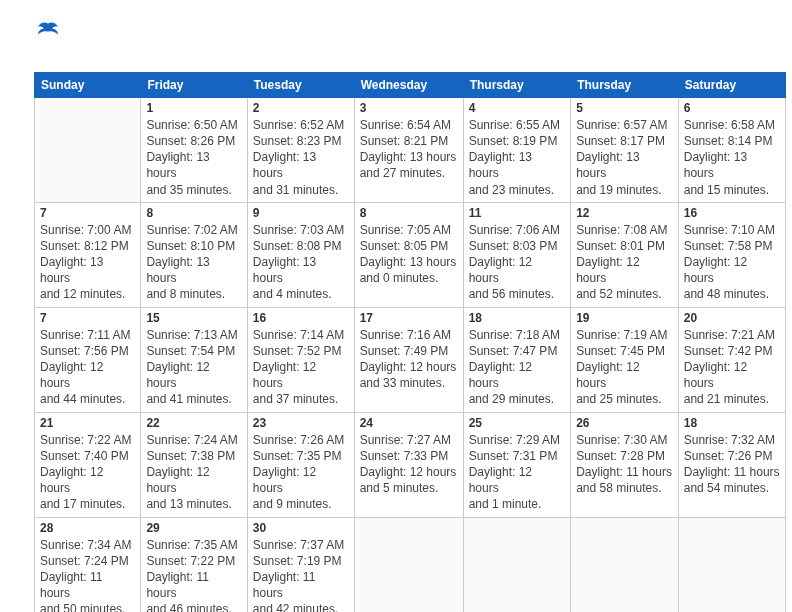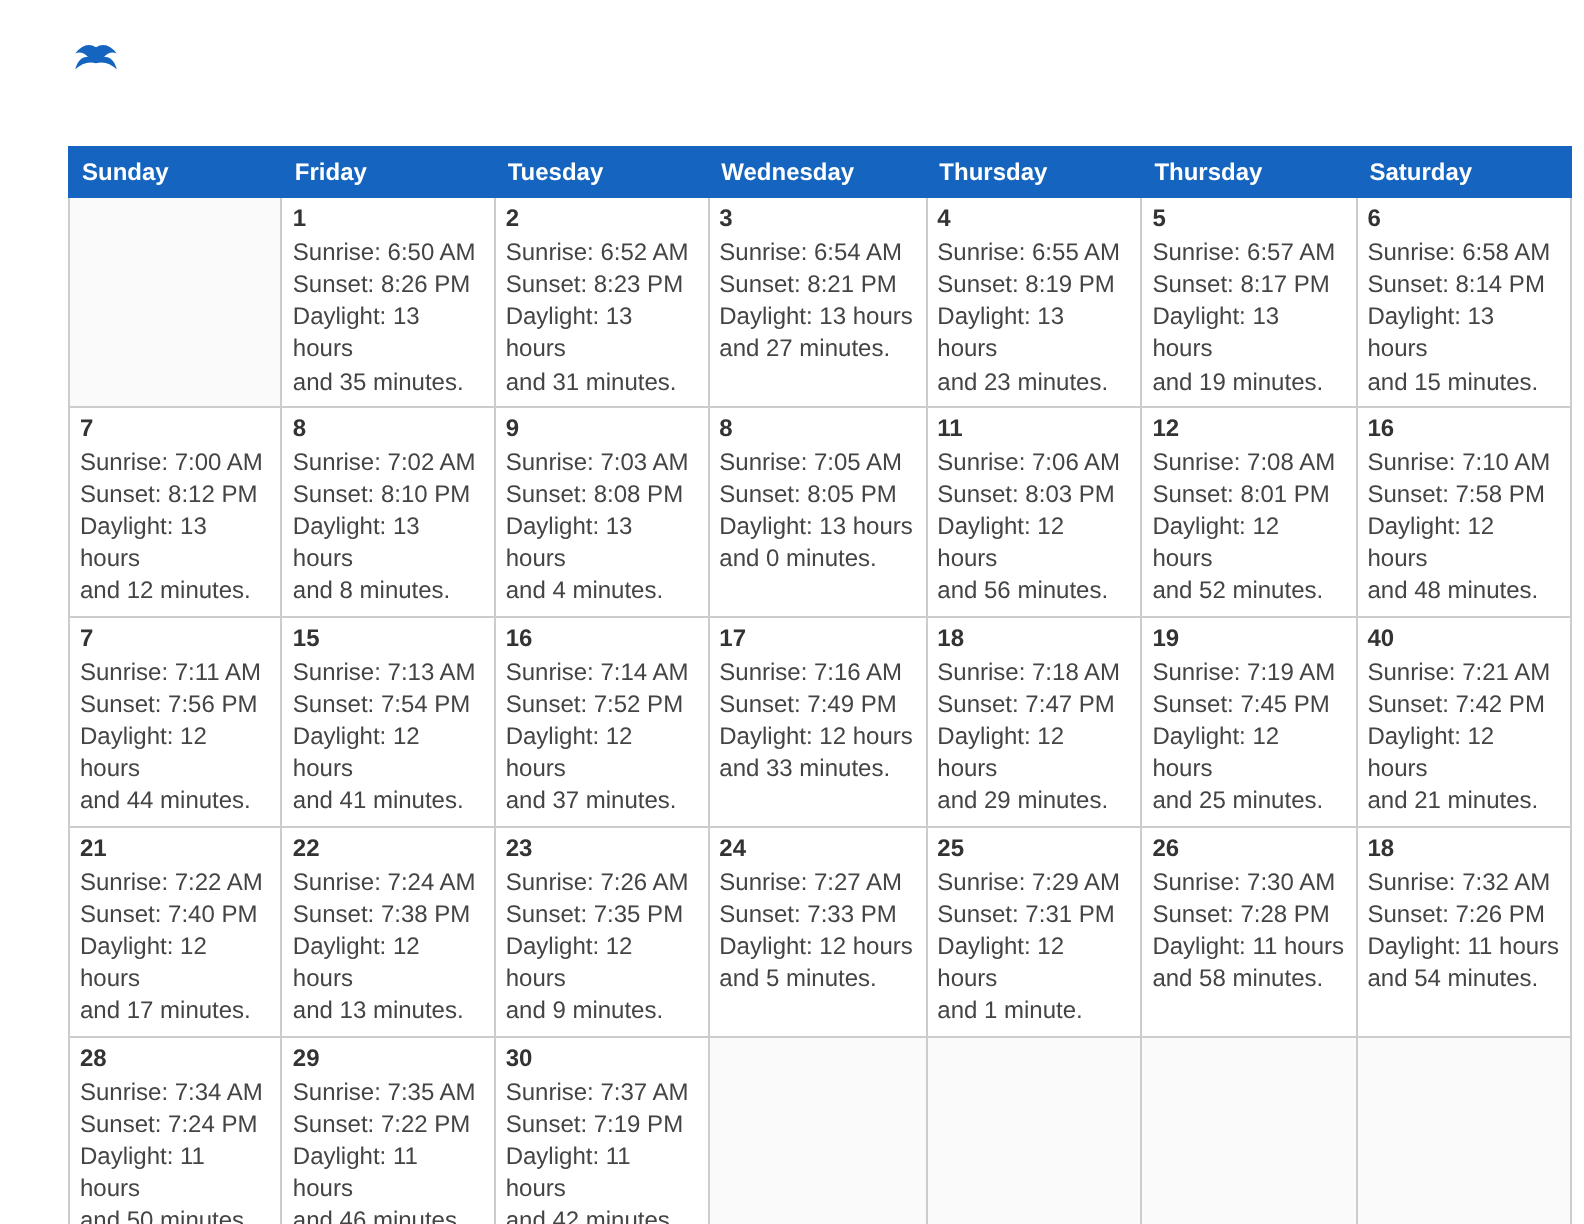--- a/index.html
+++ b/index.html
@@ -208,21 +208,21 @@
           </td>
           <td>
             <span class="cell-date">18</span>
             <div class="cell-info">Sunrise: 7:18 AM<br>Sunset: 7:47 PM<br>Daylight: 12 hours<br>and 29 minutes.</div>
           </td>
           <td>
             <span class="cell-date">19</span>
             <div class="cell-info">Sunrise: 7:19 AM<br>Sunset: 7:45 PM<br>Daylight: 12 hours<br>and 25 minutes.</div>
           </td>
           <td>
-            <span class="cell-date">40</span>
+            <span class="cell-date">20</span>
             <div class="cell-info">Sunrise: 7:21 AM<br>Sunset: 7:42 PM<br>Daylight: 12 hours<br>and 21 minutes.</div>
           </td>
         </tr>
         <tr>
           <td>
             <span class="cell-date">21</span>
             <div class="cell-info">Sunrise: 7:22 AM<br>Sunset: 7:40 PM<br>Daylight: 12 hours<br>and 17 minutes.</div>
           </td>
           <td>
             <span class="cell-date">22</span>

